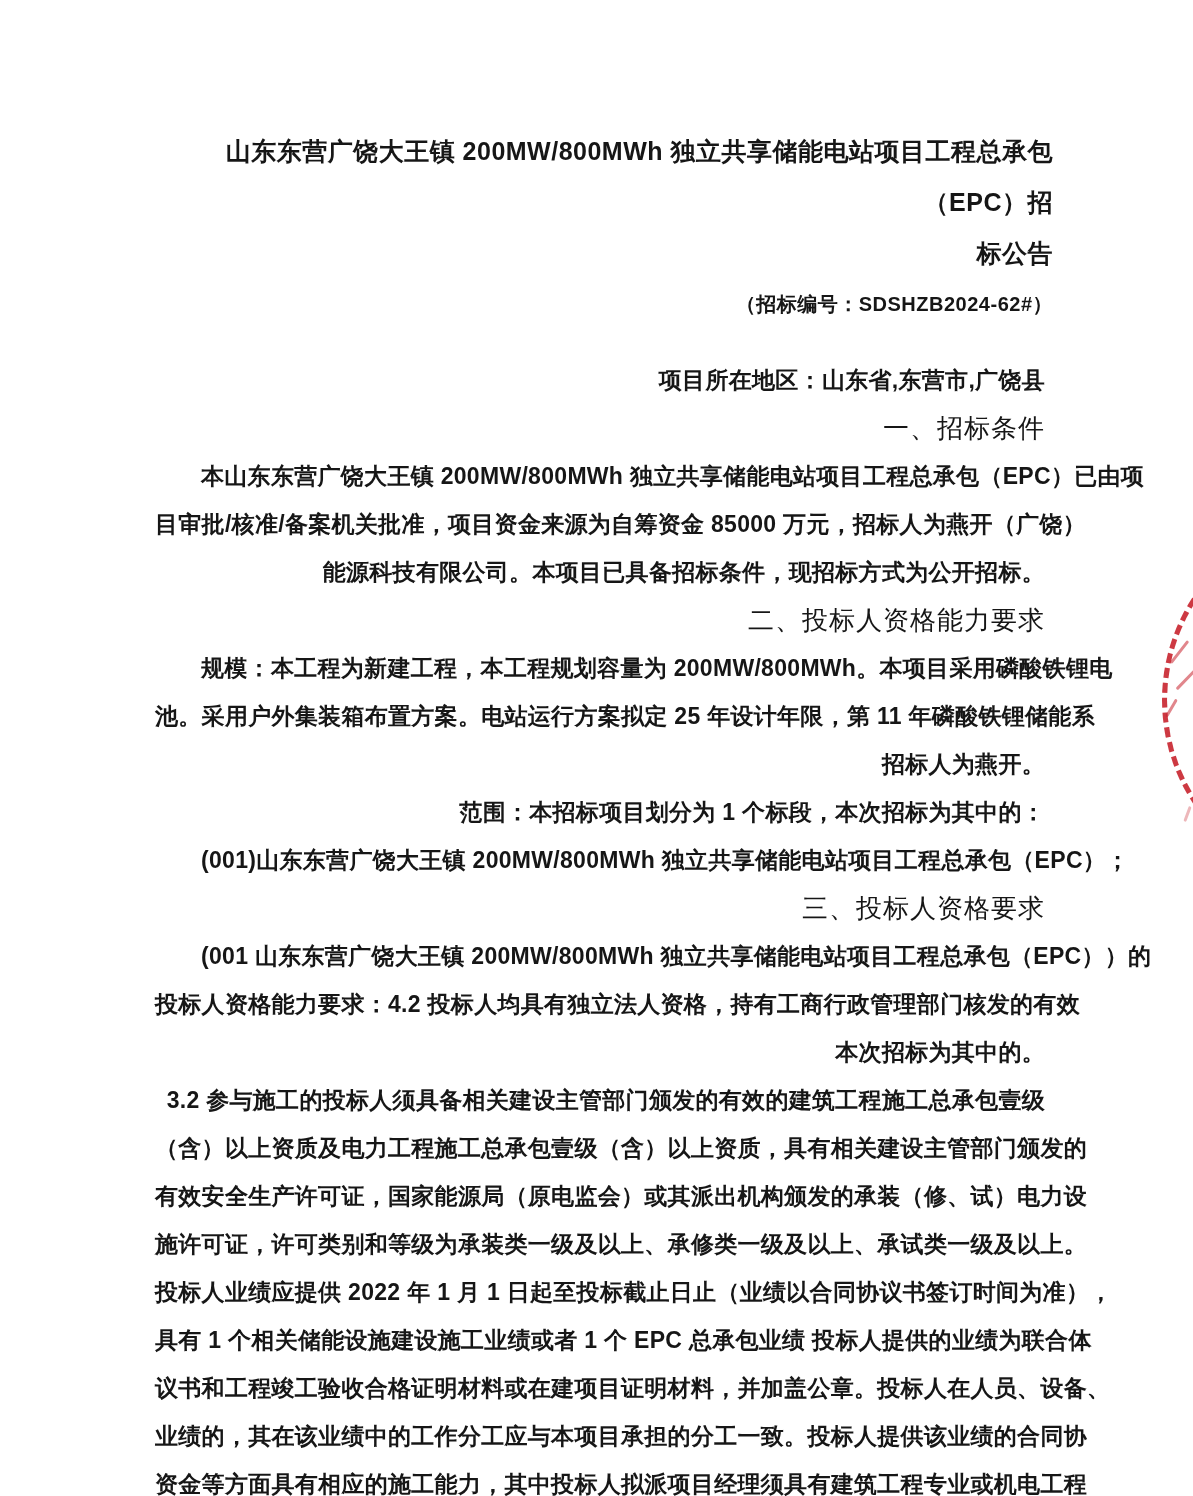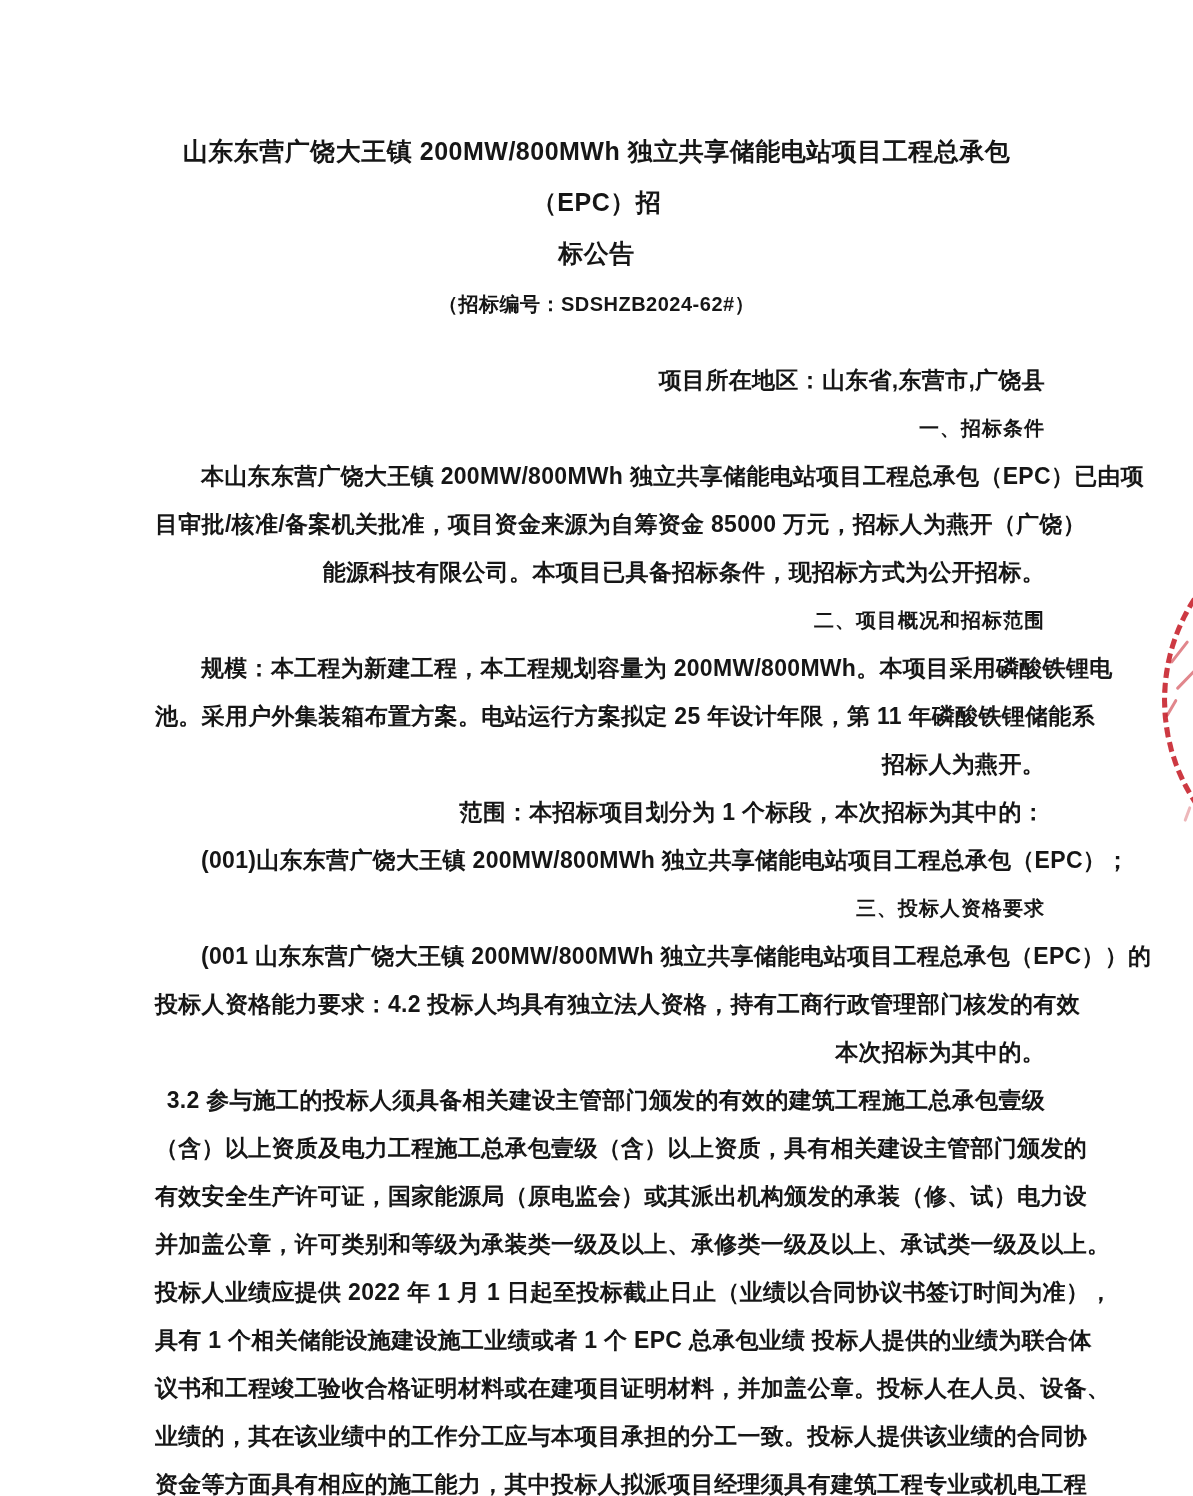--- a/index.html
+++ b/index.html
@@ -16,21 +16,21 @@
     overflow: hidden;
     font-family: "Liberation Sans", "DejaVu Sans", sans-serif;
     color: #161616;
   }
   
   .title-block {
     position: absolute;
     top: 126px;
     left: 140px;
     right: 140px;
-    text-align: center;
+    text-align: right;
     font-size: 25px;
     font-weight: 700;
     line-height: 51px;
     letter-spacing: 0.5px;
   }
   .title-block .tender-no {
     font-size: 20px;
   }
   
   .body-block {
@@ -41,22 +41,22 @@
     font-size: 23px;
     font-weight: 700;
     line-height: 48px;
     letter-spacing: 0.3px;
     white-space: nowrap;
     text-align: right;
   }
   .line { height: 48px; }
   .line.indent { padding-left: 46px; }
   .line.h {
-    font-size: 20px;
-    font-weight: 700;
+    font-size: 26px;
+    font-weight: 400;
     letter-spacing: 1px;
   }
   
   .seal-ring {
     position: absolute;
     left: 1162px;
     top: 512px;
     width: 376px;
     height: 376px;
     border: 5px dashed rgba(198, 30, 40, 0.88);
@@ -84,34 +84,34 @@
     <div class="t-line">标公告</div>
     <div class="t-line tender-no">（招标编号：SDSHZB2024-62#）</div>
   </div>
 
   <div class="body-block">
     <div class="line">项目所在地区：山东省,东营市,广饶县</div>
     <div class="line h">一、招标条件</div>
     <div class="line indent">本山东东营广饶大王镇 200MW/800MWh 独立共享储能电站项目工程总承包（EPC）已由项</div>
     <div class="line">目审批/核准/备案机关批准，项目资金来源为自筹资金 85000 万元，招标人为燕开（广饶）</div>
     <div class="line">能源科技有限公司。本项目已具备招标条件，现招标方式为公开招标。</div>
-    <div class="line h">二、项目概况和招标范围</div>
+    <div class="line h">二、投标人资格能力要求</div>
     <div class="line indent">规模：本工程为新建工程，本工程规划容量为 200MW/800MWh。本项目采用磷酸铁锂电</div>
     <div class="line">池。采用户外集装箱布置方案。电站运行方案拟定 25 年设计年限，第 11 年磷酸铁锂储能系</div>
     <div class="line">招标人为燕开。</div>
     <div class="line indent">范围：本招标项目划分为 1 个标段，本次招标为其中的：</div>
     <div class="line indent">(001)山东东营广饶大王镇 200MW/800MWh 独立共享储能电站项目工程总承包（EPC）；</div>
     <div class="line h">三、投标人资格要求</div>
     <div class="line indent">(001 山东东营广饶大王镇 200MW/800MWh 独立共享储能电站项目工程总承包（EPC））的</div>
     <div class="line">投标人资格能力要求：4.2 投标人均具有独立法人资格，持有工商行政管理部门核发的有效</div>
     <div class="line">本次招标为其中的。</div>
     <div class="line">3.2 参与施工的投标人须具备相关建设主管部门颁发的有效的建筑工程施工总承包壹级</div>
     <div class="line">（含）以上资质及电力工程施工总承包壹级（含）以上资质，具有相关建设主管部门颁发的</div>
     <div class="line">有效安全生产许可证，国家能源局（原电监会）或其派出机构颁发的承装（修、试）电力设</div>
-    <div class="line">并加盖公章，许可类别和等级为承装类一级及以上、承修类一级及以上、承试类一级及以上。</div>
+    <div class="line">施许可证，许可类别和等级为承装类一级及以上、承修类一级及以上、承试类一级及以上。</div>
     <div class="line">投标人业绩应提供 2022 年 1 月 1 日起至投标截止日止（业绩以合同协议书签订时间为准），</div>
     <div class="line">具有 1 个相关储能设施建设施工业绩或者 1 个 EPC 总承包业绩 投标人提供的业绩为联合体</div>
     <div class="line">议书和工程竣工验收合格证明材料或在建项目证明材料，并加盖公章。投标人在人员、设备、</div>
     <div class="line">业绩的，其在该业绩中的工作分工应与本项目承担的分工一致。投标人提供该业绩的合同协</div>
     <div class="line">资金等方面具有相应的施工能力，其中投标人拟派项目经理须具有建筑工程专业或机电工程</div>
   </div>
 
   <div class="seal-ring"></div>
   <div class="seal-stroke s1"></div>
   <div class="seal-stroke s2"></div>

